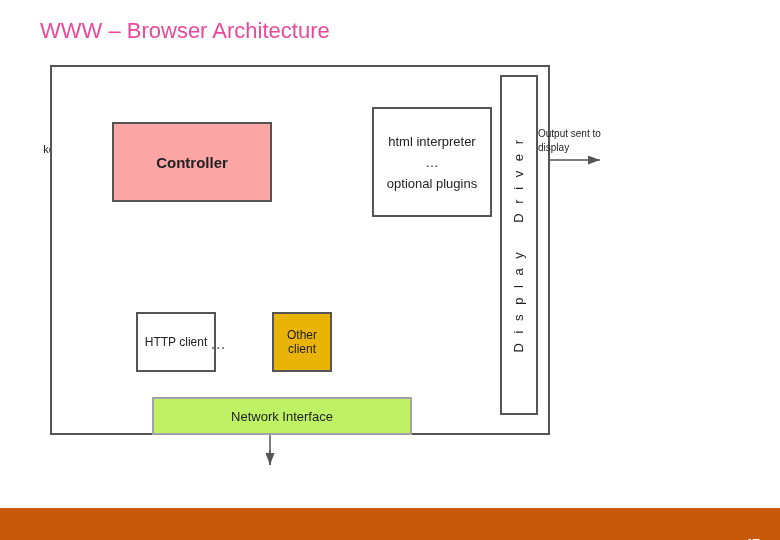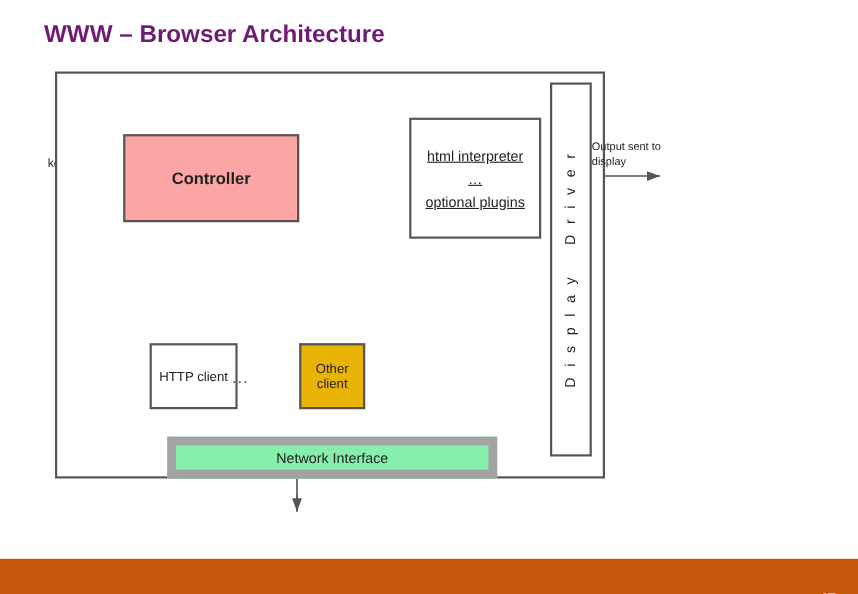--- a/index.html
+++ b/index.html
@@ -8,22 +8,22 @@
       height: 540px;
       background: #fff;
       font-family: Arial, sans-serif;
       overflow: hidden;
       position: relative;
     }
 
     
     .page-title {
       font-size: 22px;
-      font-weight: bold;
-      color: #701a75;
+      font-weight: normal;
+      color: #ec4899;
       padding: 18px 40px 10px 40px;
     }
 
     
     .diagram-area {
       position: absolute;
       top: 55px;
       left: 40px;
       width: 700px;
       height: 430px;
@@ -66,21 +66,20 @@
       height: 110px;
       border: 2px solid #555;
       background: #fff;
       display: flex;
       flex-direction: column;
       align-items: center;
       justify-content: center;
       font-size: 13px;
       color: #222;
       gap: 6px;
-      text-decoration: underline;
     }
 
     
     .display-box {
       position: absolute;
       top: 20px;
       left: 460px;
       width: 38px;
       height: 340px;
       border: 2px solid #555;
@@ -136,24 +135,24 @@
       font-size: 12px;
       color: #222;
       text-align: center;
     }
 
     
     .network-interface-box {
       position: absolute;
       top: 330px;
       left: 100px;
-      width: 300px;
+      width: 260px;
       height: 38px;
-      border: 8px solid #a3a3a3;
-      background: #86efac;
+      border: 2px solid #a3a3a3;
+      background: #bef264;
       display: flex;
       align-items: center;
       justify-content: center;
       font-size: 13px;
       color: #222;
     }
 
     
     .arrows-svg {
       position: absolute;

